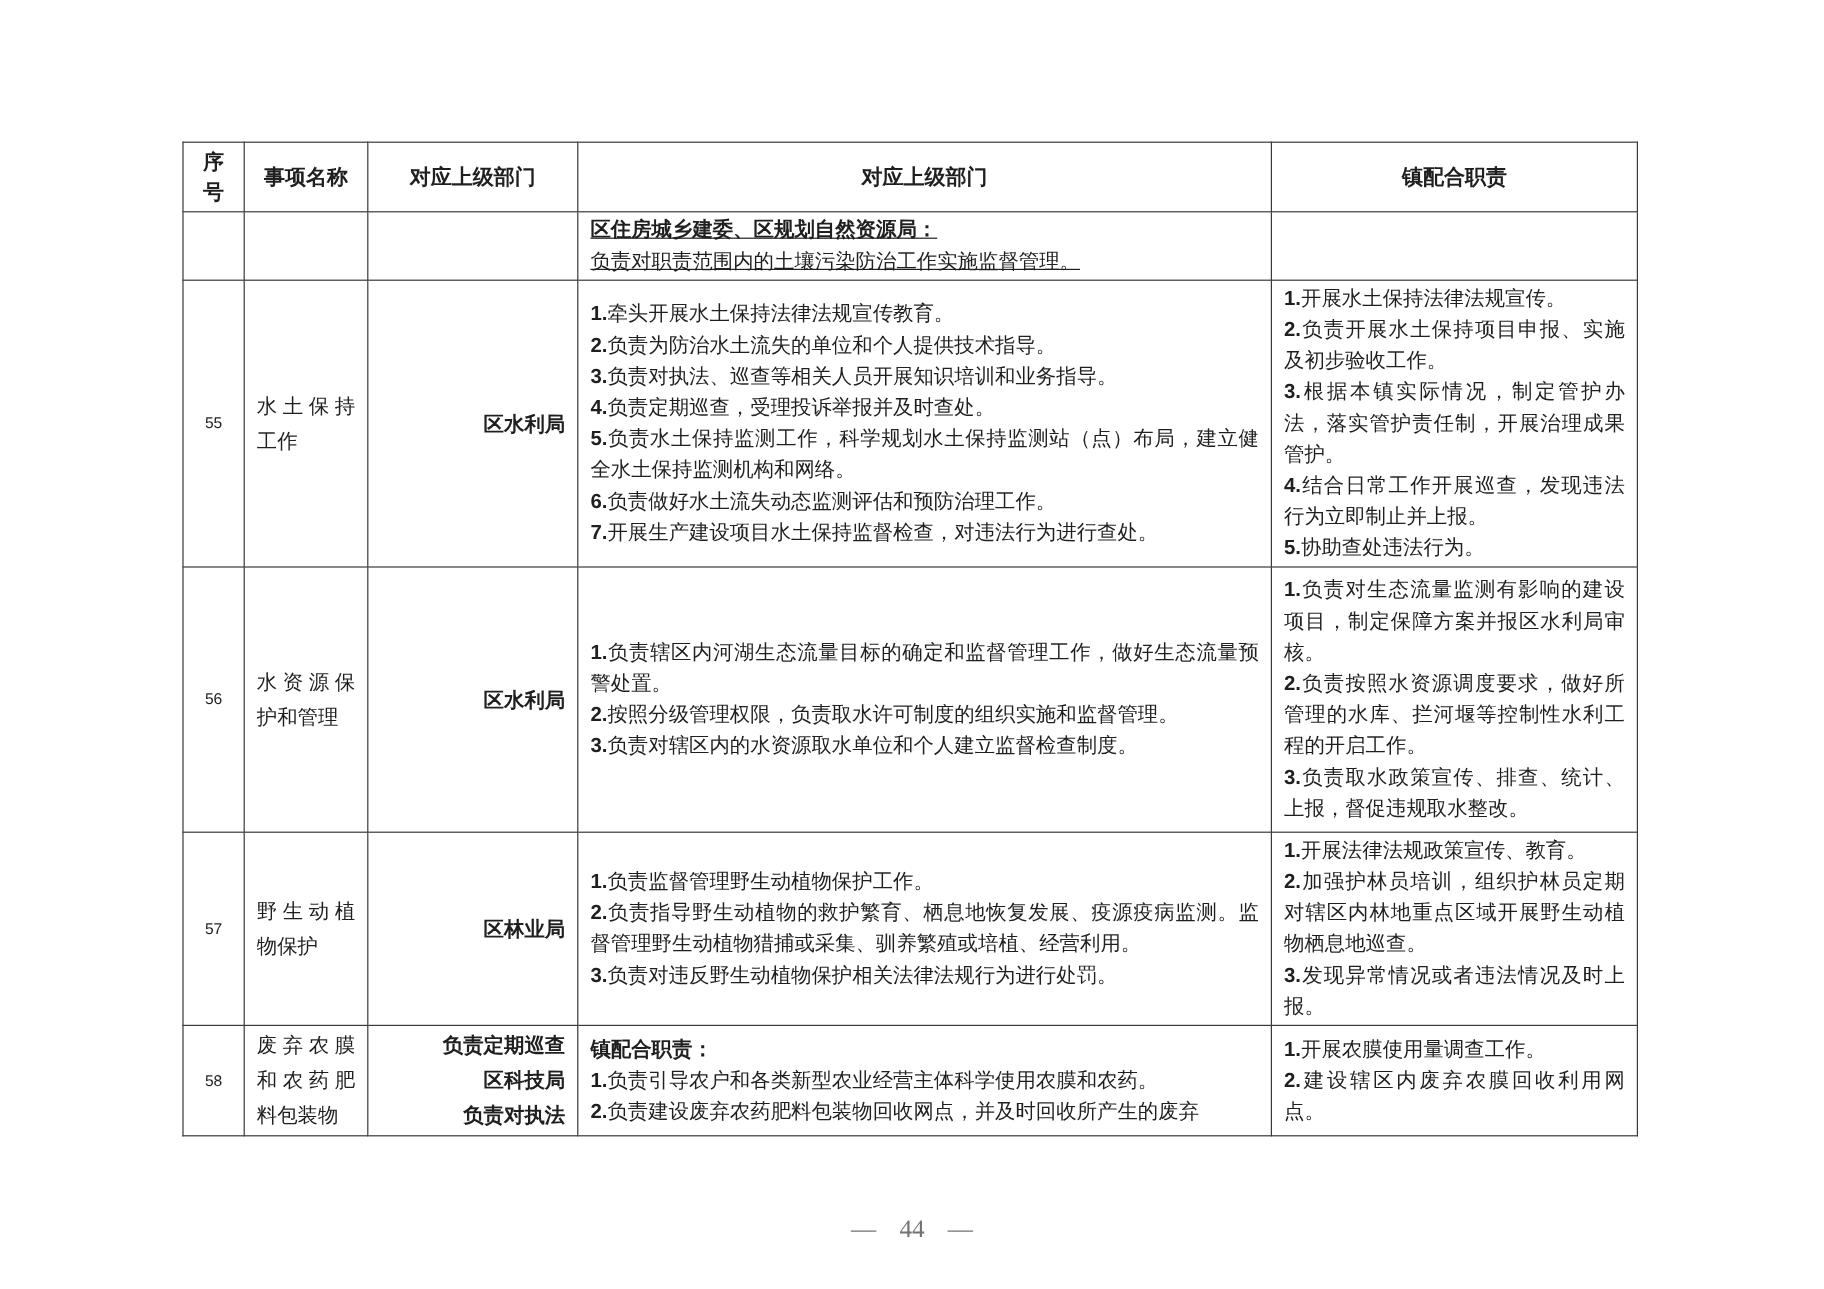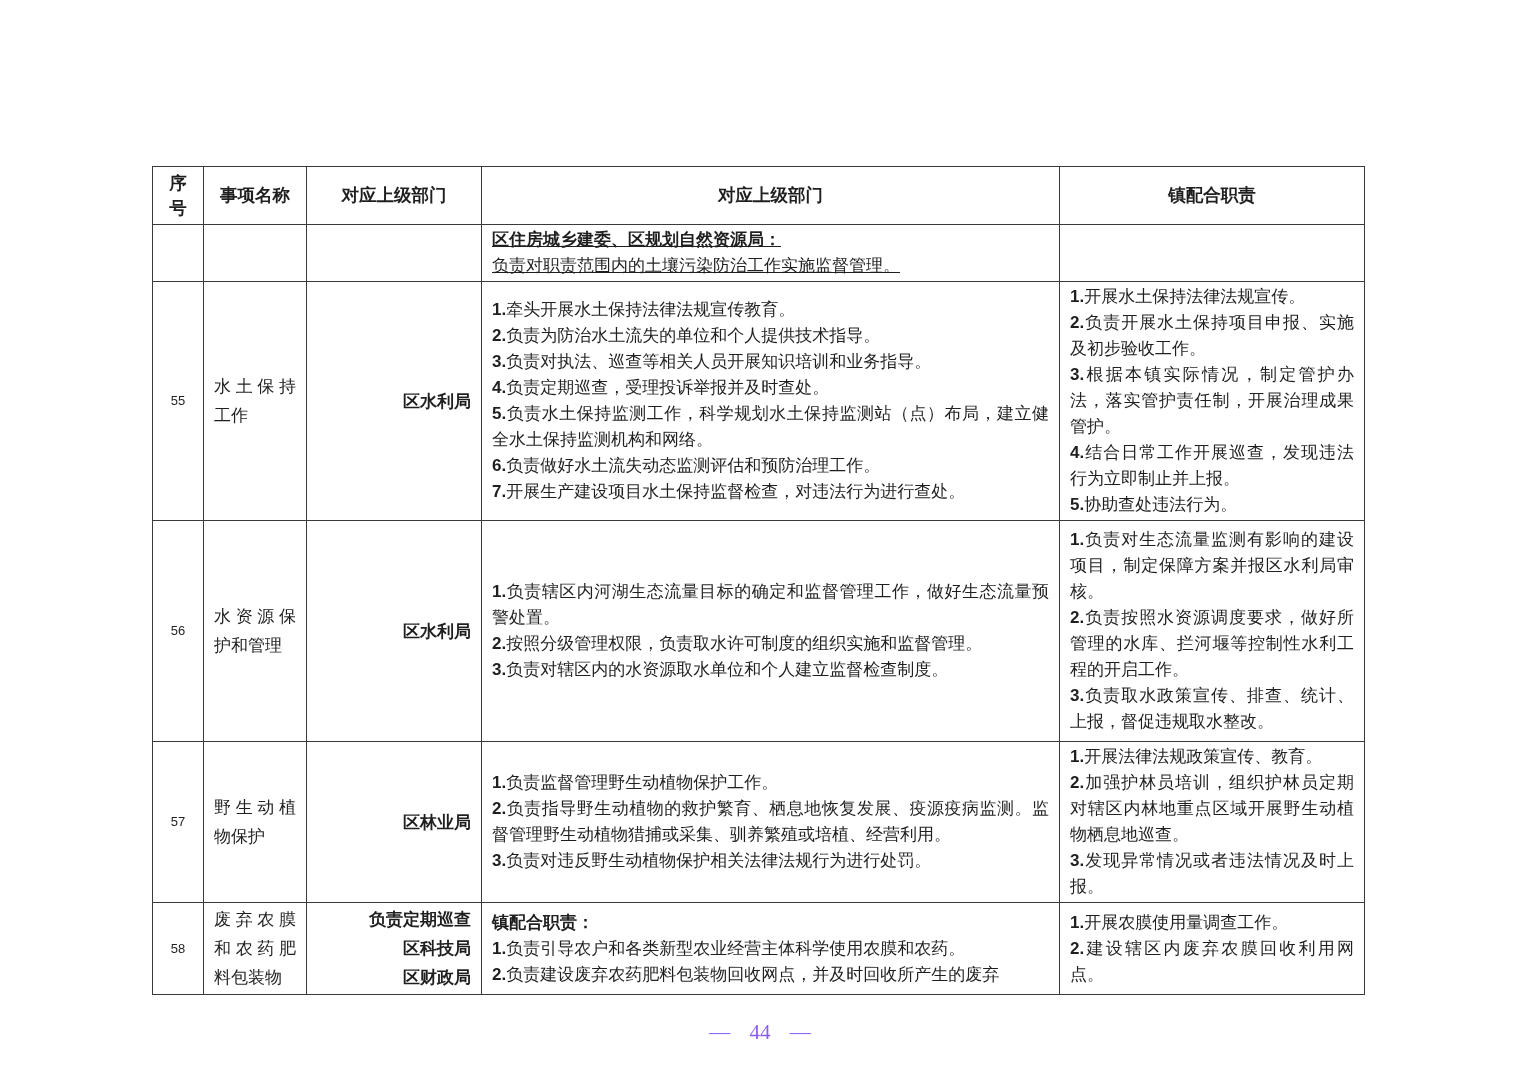--- a/index.html
+++ b/index.html
@@ -4,21 +4,21 @@
 <style>
   html,body{margin:0;padding:0;}
   body{
     width:1520px;height:1074px;
     background:#ffffff;
     font-family:"Liberation Serif","DejaVu Serif",serif;
     color:#1f1f1f;
     position:relative;
     overflow:hidden;
   }
-  .page{position:absolute;inset:0;margin-top:48px;}
+  .page{position:absolute;inset:0;}
   table.duty-table{
     position:absolute;left:152px;top:118px;
     width:1212px;
     border-collapse:collapse;
     table-layout:fixed;
   }
   .duty-table th,.duty-table td{
     border:1px solid #3a3a3a;
     vertical-align:middle;
     padding:2px 10px;
@@ -53,25 +53,25 @@
     font-weight:700;
     text-align:left;
   }
   .para .num{
     font-family:"Liberation Sans","DejaVu Sans",sans-serif;
     font-weight:700;
     font-style:normal;
   }
   .dept-line{margin:0;text-align:right;font-weight:bold;}
   .page-footer{
-    position:absolute;left:0;top:972px;width:100%;
+    position:absolute;left:0;top:1012px;width:100%;
     text-align:center;
     font-size:21px;
     word-spacing:14px;
-    color:#8b5cf6;
+    color:#737373;
   }
 </style>
 </head>
 <body>
 
 <div class="page">
 
   <table class="duty-table">
     <colgroup>
       <col style="width:51px">
@@ -156,21 +156,21 @@
             <div class="para"><b class="num">2.</b>加强护林员培训，组织护林员定期对辖区内林地重点区域开展野生动植物栖息地巡查。</div>
             <div class="para"><b class="num">3.</b>发现异常情况或者违法情况及时上报。</div>
           </td>
         </tr>
         <tr style="height: 87px;">
           <td class="c-index">58</td>
           <td class="c-name">废弃农膜和农药肥料包装物</td>
           <td class="c-dept">
             <div class="dept-line">负责定期巡查</div>
             <div class="dept-line">区科技局</div>
-            <div class="dept-line">区财政局</div>
+            <div class="dept-line">负责对执法</div>
           </td>
           <td class="c-superior">
             <div class="para bold">镇配合职责：</div>
             <div class="para"><b class="num">1.</b>负责引导农户和各类新型农业经营主体科学使用农膜和农药。</div>
             <div class="para"><b class="num">2.</b>负责建设废弃农药肥料包装物回收网点，并及时回收所产生的废弃</div>
           </td>
           <td class="c-town">
             <div class="para"><b class="num">1.</b>开展农膜使用量调查工作。</div>
             <div class="para"><b class="num">2.</b>建设辖区内废弃农膜回收利用网点。</div>
           </td>

